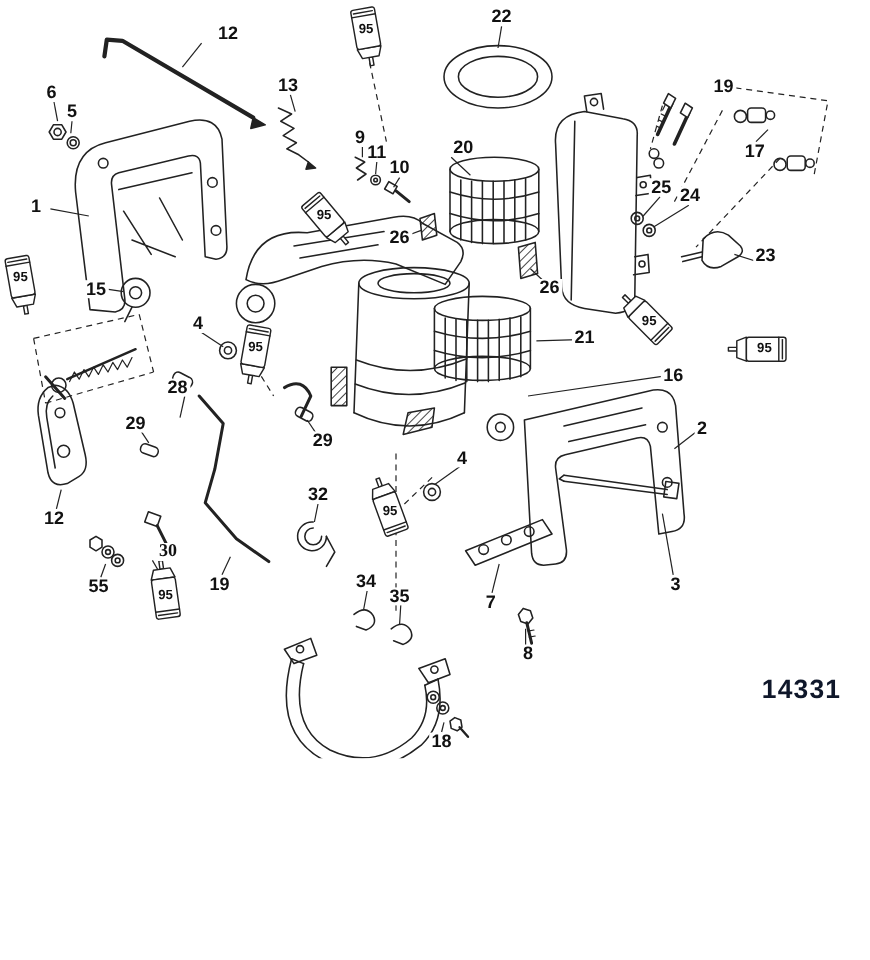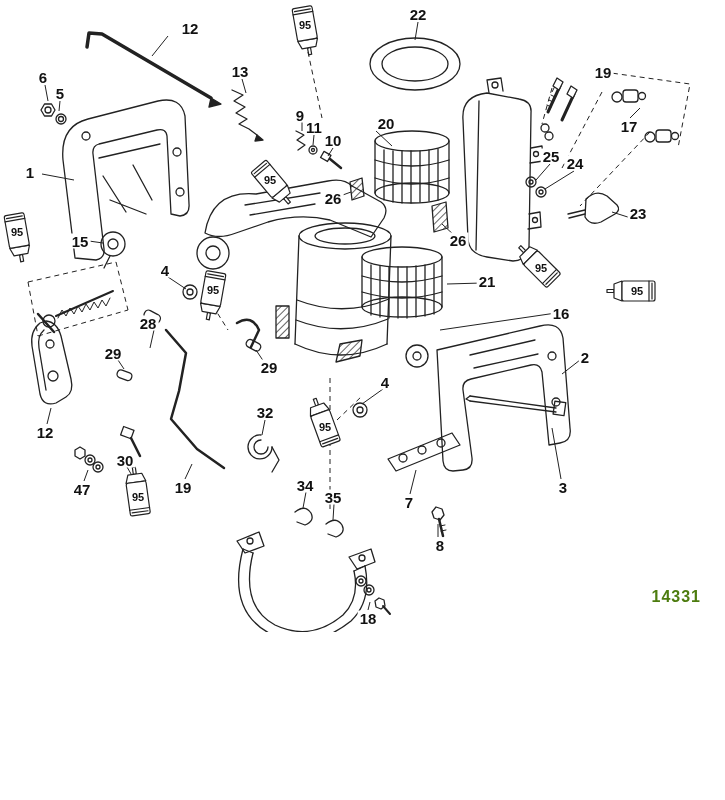--- a/index.html
+++ b/index.html
@@ -11,22 +11,22 @@
   .callout{
     position:absolute;transform:translate(-50%,-50%);
     font-weight:bold;font-size:15px;line-height:1;color:#111;
     background:#fff;padding:0 2px;white-space:nowrap;
   }
   .lube-label{
     position:absolute;transform:translate(-50%,-50%);
     font-weight:bold;font-size:11px;line-height:1;color:#111;white-space:nowrap;text-align:right;
   }
   .diagram-number{
-    position:absolute;right:24px;bottom:26px;
-    font-weight:bold;font-size:16px;letter-spacing:1px;color:#4d7c0f;
+    position:absolute;right:24px;bottom:44px;
+    font-weight:bold;font-size:22px;letter-spacing:1px;color:#0f172a;
   }
 </style>
 </head>
 <body>
 
 <div class="stage">
 
   <svg class="art" width="725" height="800" viewBox="0 0 725 800">
     <defs>
       <pattern id="hatch" width="5" height="5" patternUnits="userSpaceOnUse" patternTransform="rotate(45)">
@@ -359,22 +359,22 @@
       <div class="callout" style="left: 165px; top: 270px;">4</div>
       <div class="callout" style="left: 487px; top: 281px;">21</div>
       <div class="callout" style="left: 561px; top: 313px;">16</div>
       <div class="callout" style="left: 113px; top: 353px;">29</div>
       <div class="callout" style="left: 148px; top: 323px;">28</div>
       <div class="callout" style="left: 269px; top: 367px;">29</div>
       <div class="callout" style="left: 585px; top: 357px;">2</div>
       <div class="callout" style="left: 385px; top: 382px;">4</div>
       <div class="callout" style="left: 45px; top: 432px;">12</div>
       <div class="callout" style="left: 265px; top: 412px;">32</div>
-      <div class="callout" style="left: 125px; top: 460px;">30</div>
-      <div class="callout" style="left: 82px; top: 489px;">47</div>
+      <div class="callout" style="left: 140px; top: 460px; font-family: Liberation Serif, serif;">30</div>
+      <div class="callout" style="left: 82px; top: 489px;">55</div>
       <div class="callout" style="left: 183px; top: 487px;">19</div>
       <div class="callout" style="left: 409px; top: 502px;">7</div>
       <div class="callout" style="left: 563px; top: 487px;">3</div>
       <div class="callout" style="left: 305px; top: 485px;">34</div>
       <div class="callout" style="left: 333px; top: 497px;">35</div>
       <div class="callout" style="left: 440px; top: 545px;">8</div>
       <div class="callout" style="left: 368px; top: 618px;">18</div>
       <div class="callout" style="left: 283px; top: 661px;">33</div>
     </div>
 

